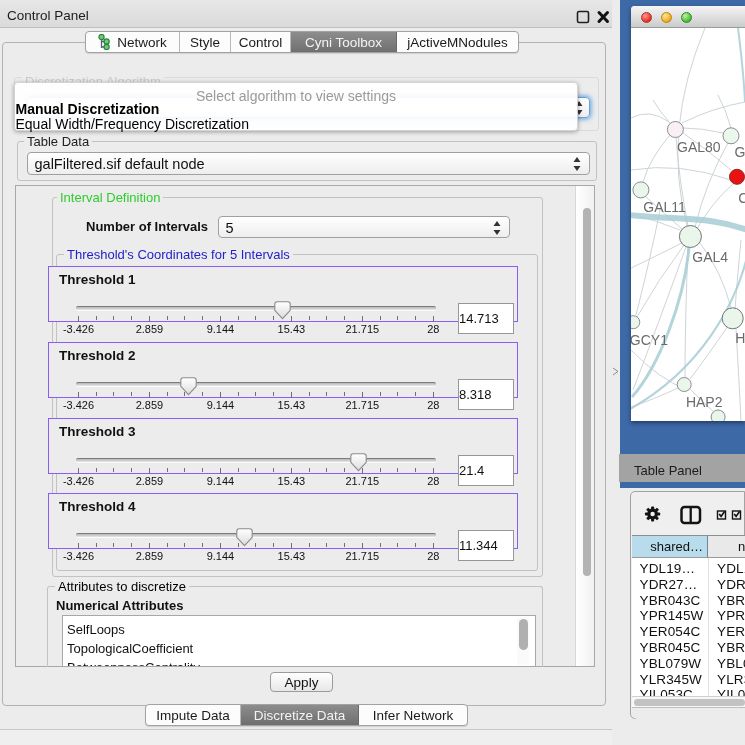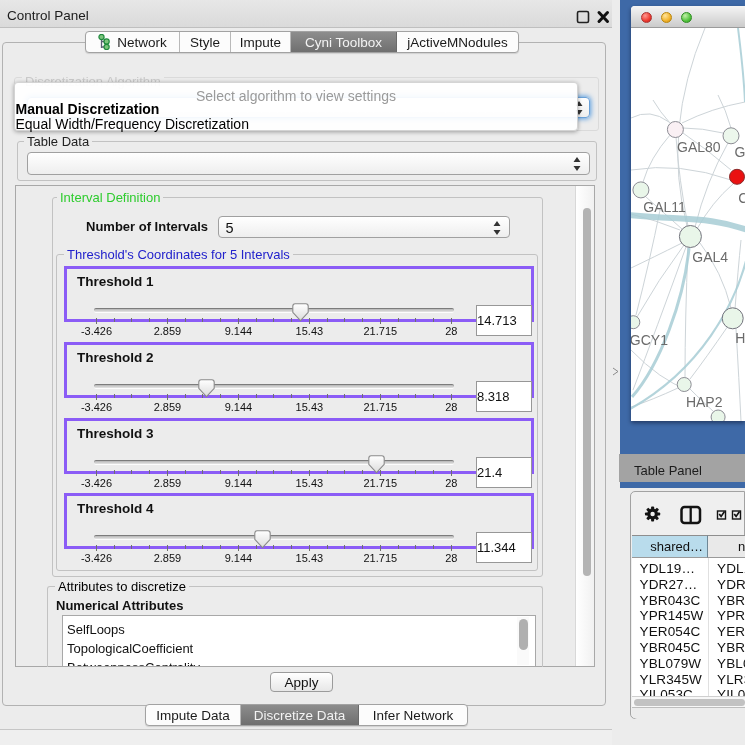--- a/index.html
+++ b/index.html
@@ -20,21 +20,21 @@
 .gtitle{position:absolute;font-size:13px;background:#ececec;padding:0 3px;white-space:nowrap}
 
 .combo{position:absolute;background:linear-gradient(#ffffff,#eeeeee);border:1px solid #a0a0a0;border-radius:4px;font-size:13.5px}
 .combo .cv{position:absolute;left:6.5px;top:3px;white-space:nowrap;font-size:14.5px}
 .arr{position:absolute;width:8px;height:14px}
 
 #spane{left:15px;top:185px;width:580px;height:482px;border:1px solid #a8a8a8;background:#ececec}
 #vsb{position:absolute;right:0;top:0;width:19px;height:480px;background:linear-gradient(90deg,#ffffff,#f1f1f1);border-left:1px solid #d8d8d8}
 #vsbthumb{position:absolute;left:7px;top:22px;width:8px;height:368px;background:#b3b3b3;border-radius:5px}
 
-.tbox{position:absolute;left:64px;width:470px;height:56px;border:3px solid #8b5cf6;background:#ececec}
+.tbox{position:absolute;left:48px;width:470px;height:56px;border:1px solid #8b5cf6;background:#ececec}
 .tname{position:absolute;left:10px;top:4.5px;font-size:13.5px;font-weight:bold;color:#111}
 .track{position:absolute;left:27px;top:39px;width:360px;height:5px;border-radius:2px;border-top:1px solid #7c7c7c;background:linear-gradient(#b6b6b6,#e6e6e6);border-bottom:1px solid #fdfdfd}
 .ticksm{position:absolute;left:29px;top:49px;width:357px;height:4px;background:repeating-linear-gradient(90deg,#6f6f6f 0 1px,transparent 1px 17.74px)}
 .tickbg{position:absolute;left:29px;top:49px;width:358px;height:6px;background:repeating-linear-gradient(90deg,#6f6f6f 0 1px,transparent 1px 70.96px)}
 .tlab{position:absolute;top:55.5px;font-size:11px;color:#111;transform:translateX(-50%)}
 .vfield{position:absolute;left:409px;top:36px;width:56px;height:31px;background:#fff;border:1px solid #979797;font-size:13px;text-align:left;line-height:29px;padding-right:7px}
 .thumb{position:absolute;top:34px;width:17px;height:19px}
 
 .btn{position:absolute;background:linear-gradient(#ffffff,#e7e7e7);border:1px solid #9b9b9b;border-radius:4px;font-size:13.5px;text-align:center}
 
@@ -68,36 +68,37 @@
 <div class="abs" id="panel"></div>
 
 <div class="abs seg" style="left:85px;top:31px">
   <div class="s" style="width:94px"><svg width="14" height="16" viewBox="0 0 14 16" style="margin-right:5px">
         <path d="M3.5,4 V14 M3.5,7.5 H8 M3.5,13 H8" stroke="#5a5f73" stroke-width="1.3" fill="none"></path>
         <circle cx="3.5" cy="3" r="2.6" fill="#7cc47c" stroke="#1f8a3d" stroke-width="1.2"></circle>
         <circle cx="8.6" cy="7.5" r="2.6" fill="#7cc47c" stroke="#1f8a3d" stroke-width="1.2"></circle>
         <circle cx="8.6" cy="13" r="2.6" fill="#7cc47c" stroke="#1f8a3d" stroke-width="1.2"></circle>
       </svg>Network</div>
   <div class="s" style="width:51px">Style</div>
-  <div class="s" style="width:60px">Impute</div>
+  <div class="s" style="width:60px">Control</div>
   <div class="s on" style="width:106px">Cyni Toolbox</div>
   <div class="s" style="width:121px">jActiveMNodules</div>
 </div>
 
 <div class="abs grp" style="left:13.5px;top:77px;width:585px;height:54px;border-color:#dadada"></div>
 <div class="abs" style="left:22px;top:74px;font-size:13px;color:#c9c9c9;background:#ececec;padding:0 3px">Discretization Algorithm</div>
 <div class="abs combo" style="left:27px;top:97px;width:563px;height:21px;box-shadow:0 0 5px 1px #5b9ee0;border-color:#6aa1d8">
   <svg class="arr" style="right:6px;top:3px">
       <path d="M4,0 L7.5,5 H0.5 Z M4,14 L0.5,9 H7.5 Z" fill="#333"></path>
     </svg>
 </div>
 
 <div class="abs grp" style="left:17px;top:141px;width:580px;height:40px"></div>
 <div class="abs gtitle" style="left:24px;top:134px;color:#222">Table Data</div>
 <div class="abs combo" style="left:27px;top:151.5px;width:563px;height:23px">
+  <span class="cv">galFiltered.sif default node</span>
   <svg class="arr" style="right:8px;top:4px">
       <path d="M4,0 L7.5,5 H0.5 Z M4,14 L0.5,9 H7.5 Z" fill="#333"></path>
     </svg>
 </div>
 
 <div class="abs" id="spane">
   <div id="vsb">
       <div id="vsbthumb"></div>
     </div>
 </div>

